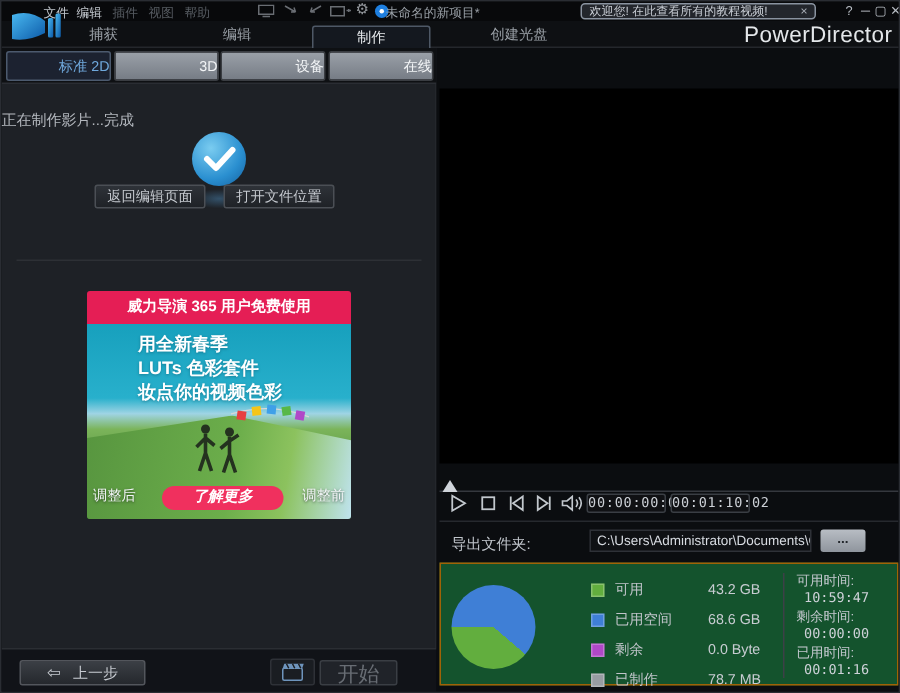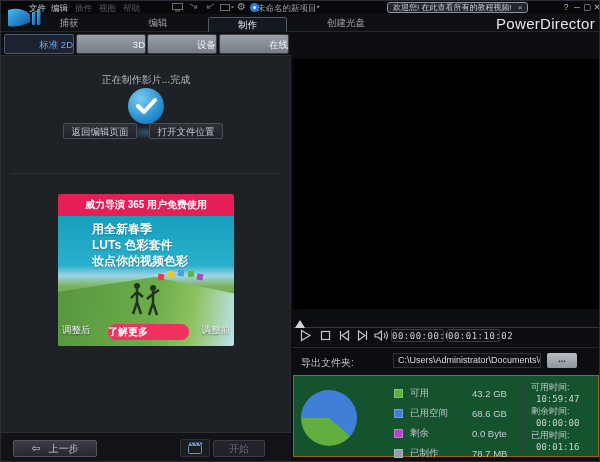--- a/index.html
+++ b/index.html
@@ -9,41 +9,41 @@
            border:1px solid #2a2d33; color:#c6cad0; }
   .abs{ position:absolute; }
 
   
   .menubar{ position:absolute; left:0; top:0; width:600px; height:13px; background:#08090b; }
   .menu-item{ position:absolute; top:2px; font-size:8.5px; color:#c2c7cd; cursor:default; }
   .menu-item.dim{ color:#565b61; }
   .logo{ position:absolute; left:5px; top:5px; width:38px; height:24px; z-index:5; }
   .title-text{ position:absolute; left:256px; top:2px; font-size:8.5px; color:#9aa0a7; }
   .notif{ position:absolute; left:386px; top:1px; height:11px; background:#23262c; border:1px solid #8a93a0;
-          border-radius:3px; display:flex; align-items:center; padding:0 5px; gap:6px; }
+          border-radius:3px; display:flex; align-items:center; padding:0 5px; gap:22px; }
   .notif-text{ font-size:8px; color:#c8cdd4; white-space:nowrap; }
   .notif-x{ font-size:8px; color:#aab0b8; cursor:pointer; }
   .winctl{ position:absolute; top:1px; width:10px; text-align:center; font-size:8.5px; color:#b8bdc4; cursor:pointer; }
   .tbicon{ position:absolute; top:2px; opacity:.75; }
 
   
   .modebar{ position:absolute; left:0; top:13px; width:600px; height:18px; background:#0e1013; border-bottom:1px solid #24272c; }
   .mode-tab{ position:absolute; top:3px; font-size:9.5px; color:#9aa0a7; text-align:center; cursor:pointer; }
   .mode-tab.active{ color:#e8ebee; border:1px solid #4e5866; background:#14181f; border-radius:2px; padding:1px 0 2px; }
   .brand{ position:absolute; right:6px; top:1px; font-size:15px; color:#e4e7ea; letter-spacing:.3px; }
 
   
   .left-panel{ position:absolute; left:0; top:31px; width:290px; height:400px; background:#1e2126; border-right:1px solid #24272c; }
   .subtabs{ position:absolute; left:0; top:0; width:290px; height:24px; background:#0e1013; border-bottom:1px solid #2a2d33; }
   .subtab{ position:absolute; top:2px; width:70px; height:20px; border-radius:2px; text-align:right;
            line-height:20px; font-size:9.5px; color:#f2f4f6; cursor:pointer;
            background:linear-gradient(180deg,#9aa0a8,#767c85); border:1px solid #3a3d42; }
   .subtab.active{ background:#1c2230; border:1px solid #4c5a6e; color:#6fa8dc; }
 
-  .status-text{ position:absolute; left:0; top:41px; width:290px; text-align:center; font-size:10px; color:#b4b8be; }
+  .status-text{ position:absolute; left:0; top:41px; width:290px; font-size:10px; color:#b4b8be; }
   .check-wrap{ position:absolute; left:127px; top:56px; width:36px; height:36px; border-radius:50%;
                background:radial-gradient(circle at 35% 30%, #7accf0, #2a8fd0 60%, #145f9e); }
   .check-reflect{ position:absolute; left:127px; top:94px; width:36px; height:13px; border-radius:50%;
                   background:radial-gradient(ellipse at center, rgba(90,170,230,.35), rgba(90,170,230,0) 70%); }
   .pbtn{ position:absolute; top:91px; width:74px; height:16px; background:linear-gradient(180deg,#2e3238,#1f2227);
          border:1px solid #4b4f55; border-radius:2px; color:#c6cad0; font-size:9.5px; text-align:center;
          line-height:15px; cursor:pointer; }
   .divider-h{ position:absolute; left:10px; top:141px; width:270px; height:1px; background:#2d3035; }
 
   
@@ -52,32 +52,32 @@
               text-align:center; line-height:22px; }
   .ad-body{ position:relative; height:130px;
             background:linear-gradient(180deg,#17a0bd 0%, #28b0cc 38%, #9fd4e4 46%, #7bb45a 54%, #4e8c3c 78%, #3a7330 100%); }
   .ad-hill{ position:absolute; left:0; top:55px; width:100%; height:75px;
             background:linear-gradient(100deg,#57953f 0%, #6cae4b 55%, #8cc25e 75%, #bfe3ee 100%);
             clip-path:polygon(0 28%, 55% 8%, 100% 30%, 100% 100%, 0 100%); }
   .ad-lines{ position:absolute; left:8px; top:5px; }
   .ad-line{ color:#fff; font-size:12px; font-weight:bold; line-height:16px; text-shadow:0 1px 2px rgba(0,60,80,.4); white-space:nowrap;margin-left:26px; }
   .ad-bottom-label{ position:absolute; bottom:9px; font-size:9.5px; color:#f2f5f7; text-shadow:0 1px 2px rgba(0,0,0,.6); }
   .ad-cta{ position:absolute; left:50px; bottom:6px; width:81px; height:16px; border-radius:8px; background:#f0305e;
-           color:#fff; font-size:10px; font-weight:bold; line-height:16px; cursor:pointer; }
+           color:#fff; font-size:10px; font-weight:bold; text-align:center; line-height:16px; cursor:pointer;font-style:italic; }
 
   
   .bottombar{ position:absolute; left:0; top:431px; width:290px; height:31px; background:#111318; border-top:1px solid #2b2e33; }
   .prev-btn{ position:absolute; left:12px; top:7px; width:84px; height:17px; background:linear-gradient(180deg,#3b3f45,#25282d);
              border:1px solid #53565c; border-radius:2px; display:flex; align-items:center; justify-content:center;
              gap:8px; font-size:10px; color:#c6cad0; cursor:pointer; }
   .prev-arrow{ font-size:11px; color:#c6cad0; }
   .start-icon-box{ position:absolute; left:179px; top:6px; width:30px; height:18px; background:#1a1d22;
                    border:1px solid #2e3137; border-radius:2px; display:flex; align-items:center; justify-content:center; }
   .start-btn{ position:absolute; left:212px; top:7px; width:52px; height:17px; background:#202329; border:1px solid #3a3e44;
-              border-radius:2px; color:#686d74; font-size:10px; text-align:center; line-height:16px; cursor:default; }
+              border-radius:2px; color:#686d74; font-size:14px; text-align:center; line-height:16px; cursor:default; }
 
   
   .right-panel{ position:absolute; left:290px; top:31px; width:310px; height:431px; background:#0b0d10; }
   .preview{ position:absolute; left:2px; top:27px; width:306px; height:250px; background:#000; }
   .seek-track{ position:absolute; left:2px; top:295px; width:306px; height:1px; background:#35383e; }
   .seek-thumb{ position:absolute; left:4px; top:288px; width:0; height:0; cursor:pointer;
                border-left:5px solid transparent; border-right:5px solid transparent; border-bottom:8px solid #d0d4da; }
   .pc-icon{ position:absolute; top:297px; width:15px; height:14px; cursor:pointer; }
   .tc-box{ position:absolute; top:297px; width:53px; height:13px; background:#101114; border:1px solid #3a3e44; border-radius:2px;
            font-family:"DejaVu Sans Mono",monospace; font-size:9px; letter-spacing:.5px; color:#ccd0d6;

